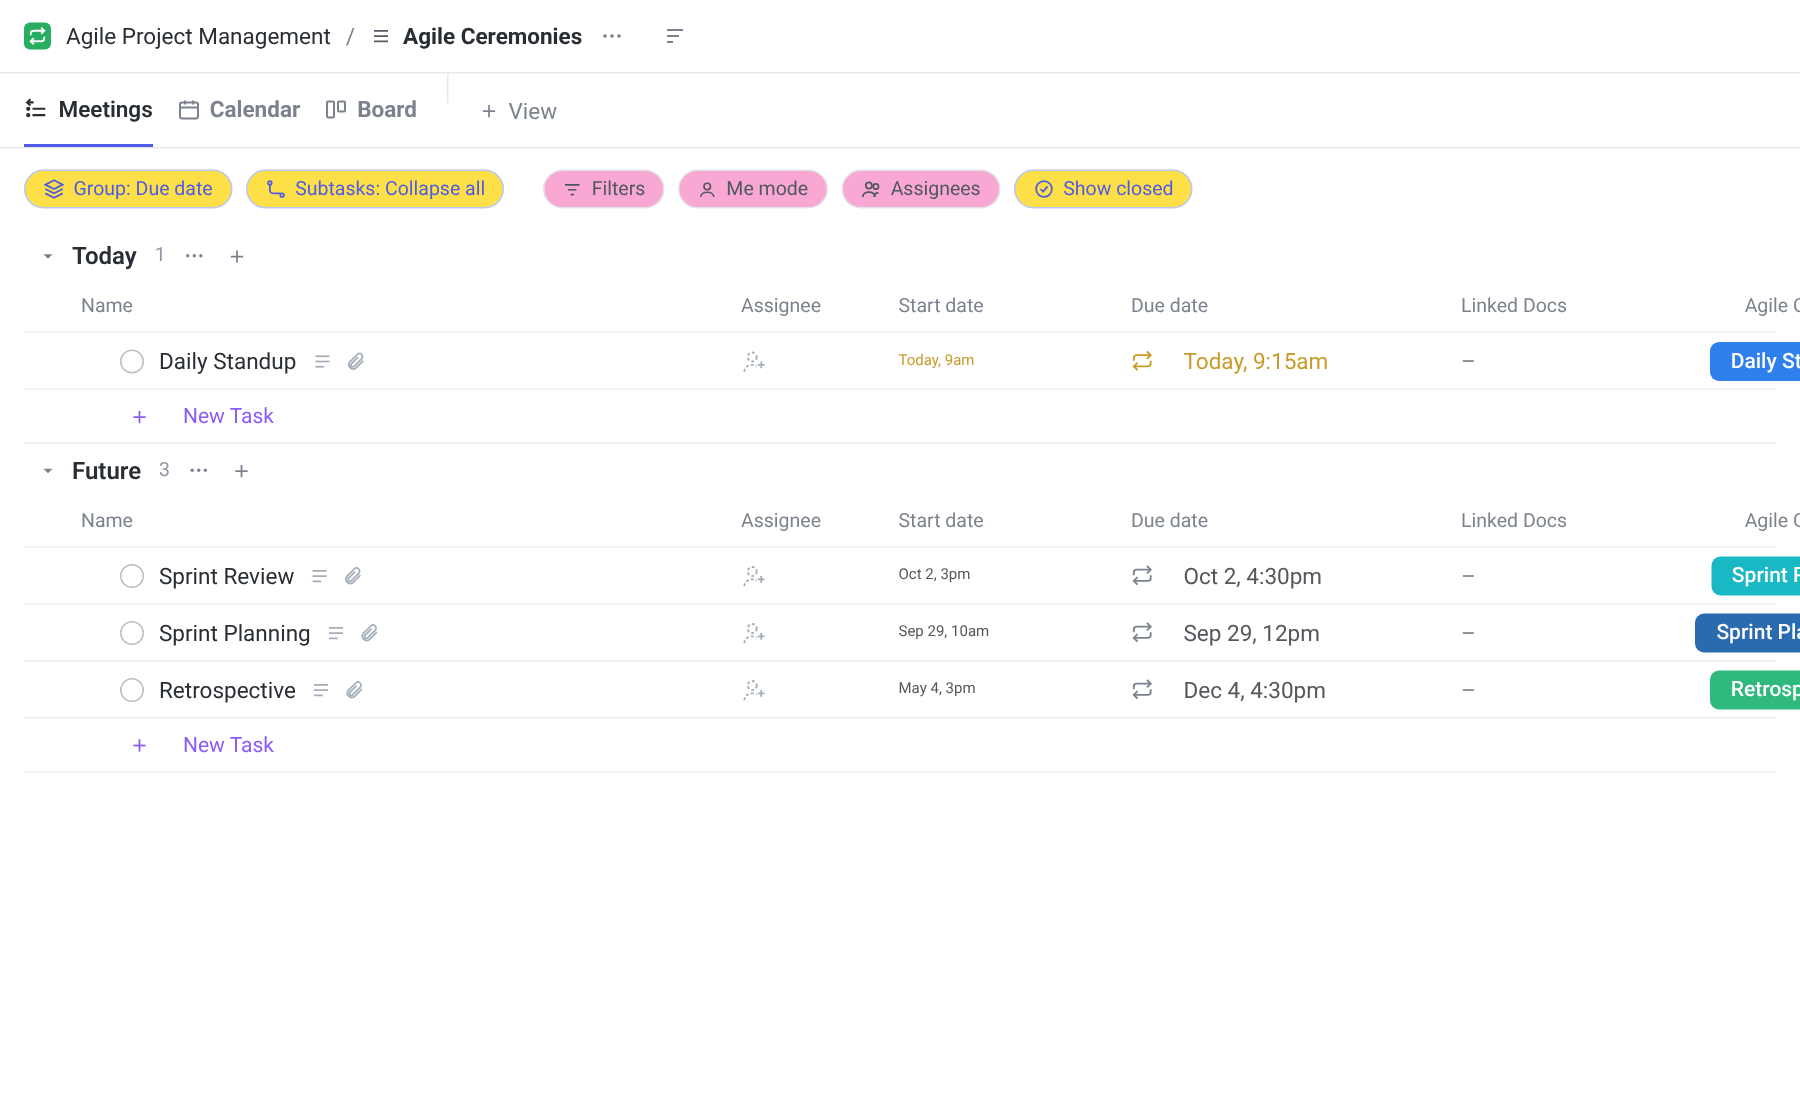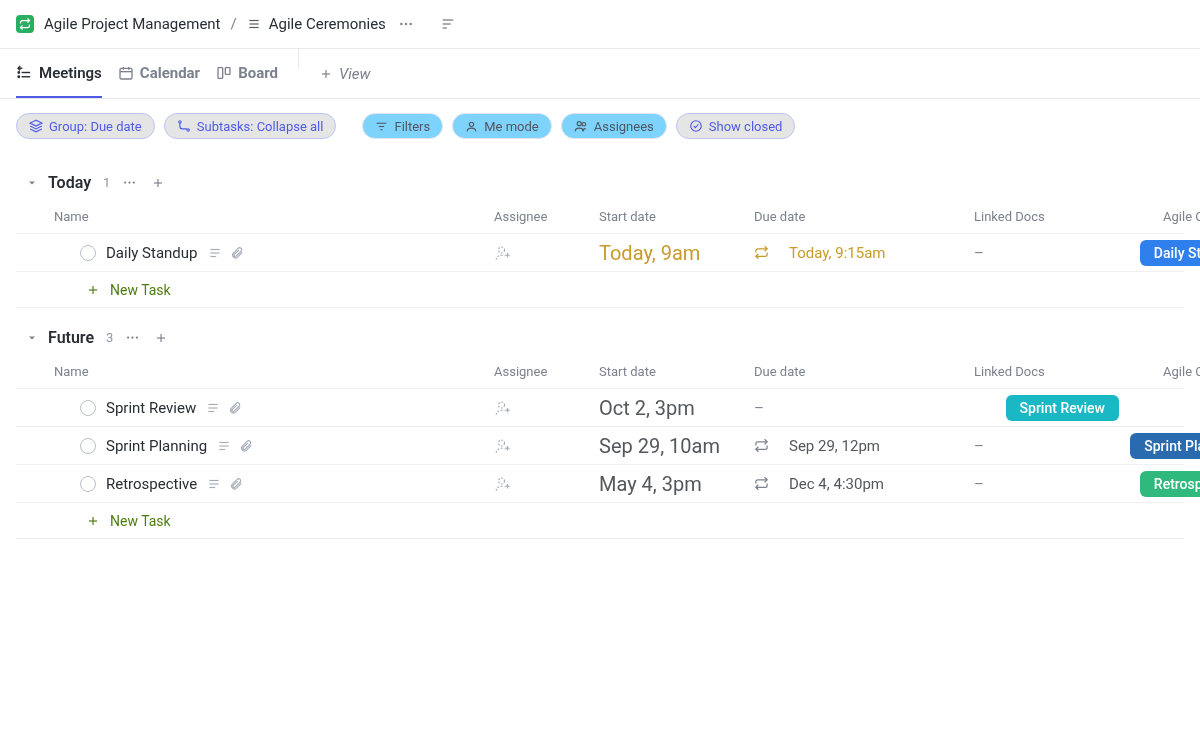--- a/index.html
+++ b/index.html
@@ -36,21 +36,21 @@
       font-size: 15px;
       color: #292d34;
     }
     .breadcrumb-sep { color: #7c828d; font-size: 15px; }
     .breadcrumb-current {
       display: flex;
       align-items: center;
       gap: 8px;
     }
     .breadcrumb-current .list-icon { color: #545b66; }
-    .breadcrumb-title { font-size: 15px; font-weight: 400; color: #292d34; }
+    .breadcrumb-title { font-size: 15px; font-weight: 700; color: #292d34; }
     .icon-btn {
       display: inline-flex;
       align-items: center;
       justify-content: center;
       color: #7c828d;
       cursor: pointer;
       padding: 2px;
     }
 
     
@@ -84,56 +84,55 @@
       background: #e8e8e8;
       margin: 0 4px;
     }
     .tab-add {
       display: flex;
       align-items: center;
       gap: 6px;
       color: #7c828d;
       font-size: 15px;
       cursor: pointer;
-      font-style: italic;
     }
 
     
     .filters-bar {
       display: flex;
       align-items: center;
       padding: 14px 16px;
       gap: 9px;
     }
     .pill {
       display: inline-flex;
       align-items: center;
       gap: 6px;
       height: 26px;
       padding: 0 12px;
       border: 1px solid #e1e4ea;
       border-radius: 14px;
       font-size: 13px;
       color: #4f5762;
       cursor: pointer;
-      background: #7dd3fc;
+      background: #f9a8d4;
     }
     .pill.active {
       border-color: #b8c5f6;
-      background: #e5e5e5;
+      background: #fde047;
       color: #4f5be6;
     }
     .pill svg { flex-shrink: 0; }
 
     
     .content {
       padding: 0 16px;
     }
     .group {
-      margin-top: 16px;
+      margin-top: 4px;
     }
     .group-header {
       display: flex;
       align-items: center;
       gap: 10px;
       padding: 4px 0 8px 10px;
     }
     .chevron {
       color: #7c828d;
       cursor: pointer;
@@ -192,45 +191,45 @@
     .row-icons {
       display: inline-flex;
       align-items: center;
       gap: 8px;
       color: #a5adb9;
     }
     .col-assignee { display: flex; align-items: center; }
     .add-assignee {
       color: #a5adb9;
     }
-    .col-start { font-size: 20px; color: #54575c; }
+    .col-start { font-size: 10px; color: #54575c; }
     .col-start.goldish { color: #c89b2a; }
     .col-due { display: flex; align-items: center; gap: 20px; font-size: 15px; color: #54575c; }
     .col-due.goldish span { color: #c89b2a; }
     .recur-icon { color: #7c828d; }
     .col-linked { color: #7c828d; font-size: 15px; }
     .col-tag { display: flex; justify-content: flex-end; }
     .tag {
       display: inline-flex;
       align-items: center;
       height: 26px;
       padding: 0 14px;
       border-radius: 6px;
       font-size: 14px;
       font-weight: 500;
       color: #fff;
       white-space: nowrap;
     }
     .new-task-row {
       display: flex;
       align-items: center;
-      gap: 10px;
+      gap: 22px;
       height: 36px;
       padding-left: 70px;
-      color: #4d7c0f;
+      color: #8b5cf6;
       font-size: 14px;
       border-bottom: 1px solid #f0f0f0;
     }
   </style>
 </head>
 <body>
 
 <div class="breadcrumb-bar">
   <div class="space-icon">
     <svg width="12" height="12" viewBox="0 0 24 24" fill="none" stroke="#fff" stroke-width="2.5">
@@ -523,20 +522,31 @@
           <span class="add-assignee">
             <svg width="18" height="18" viewBox="0 0 24 24" fill="none" stroke="currentColor" stroke-width="1.6" stroke-dasharray="2.5 2">
               <circle cx="10" cy="8" r="4"></circle>
               <path d="M3 21c0-3.5 3-6 7-6 1.5 0 2.8.3 4 1"></path>
               <line x1="18" y1="12" x2="18" y2="18" stroke-dasharray="0"></line>
               <line x1="15" y1="15" x2="21" y2="15" stroke-dasharray="0"></line>
             </svg>
           </span>
         </div>
         <div class="col-start">Oct 2, 3pm</div>
+        <div class="col-due">
+          <span class="recur-icon">
+            <svg width="15" height="15" viewBox="0 0 24 24" fill="none" stroke="currentColor" stroke-width="2">
+              <path d="M17 2l4 4-4 4"></path>
+              <path d="M3 12V9a3 3 0 0 1 3-3h15"></path>
+              <path d="M7 22l-4-4 4-4"></path>
+              <path d="M21 12v3a3 3 0 0 1-3 3H3"></path>
+            </svg>
+          </span>
+          <span>Oct 2, 4:30pm</span>
+        </div>
         <div class="col-linked">–</div>
         <div class="col-tag">
           <span class="tag" style="background:#1ab8c4">Sprint Review</span>
         </div>
       </div>
       <div class="trow">
         <div class="col-name">
           <span class="status-circle"></span>
           <span class="task-name">Sprint Planning</span>
           <span class="row-icons">

